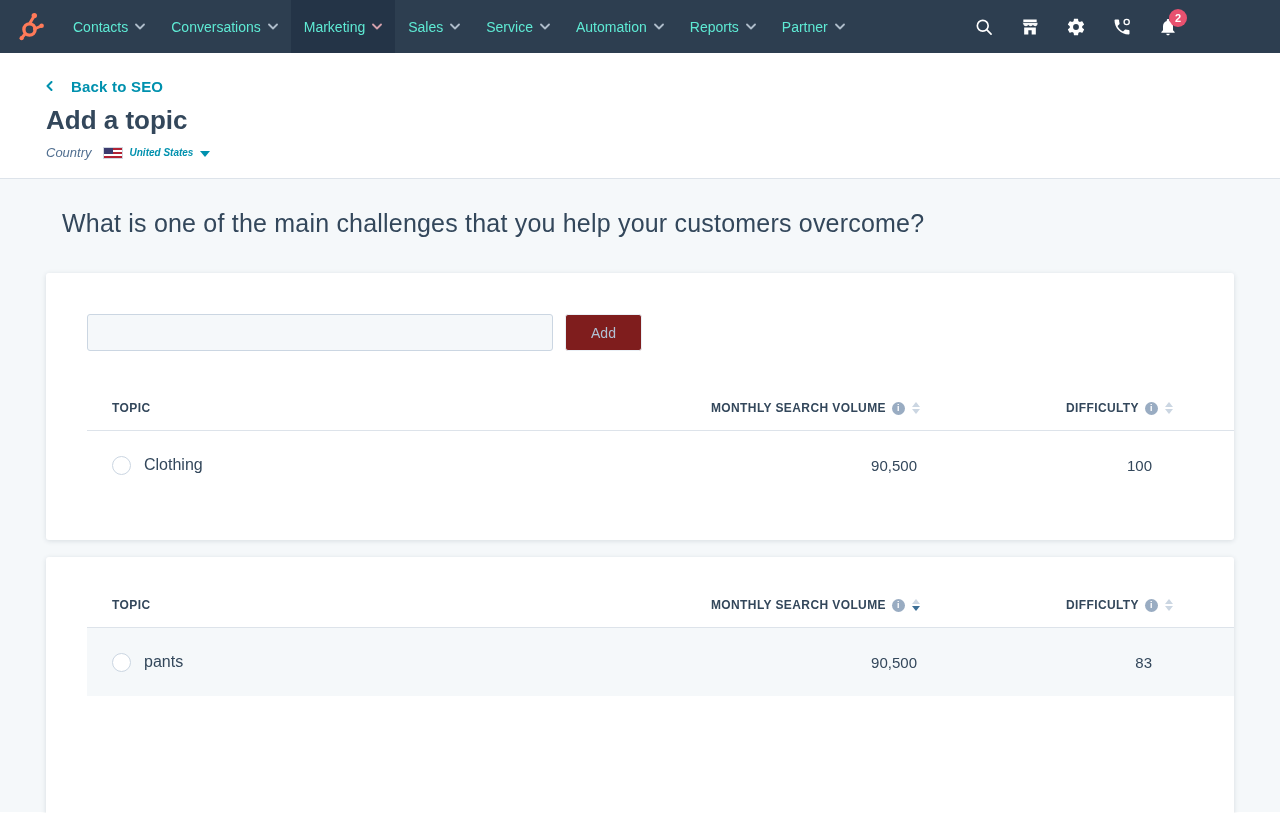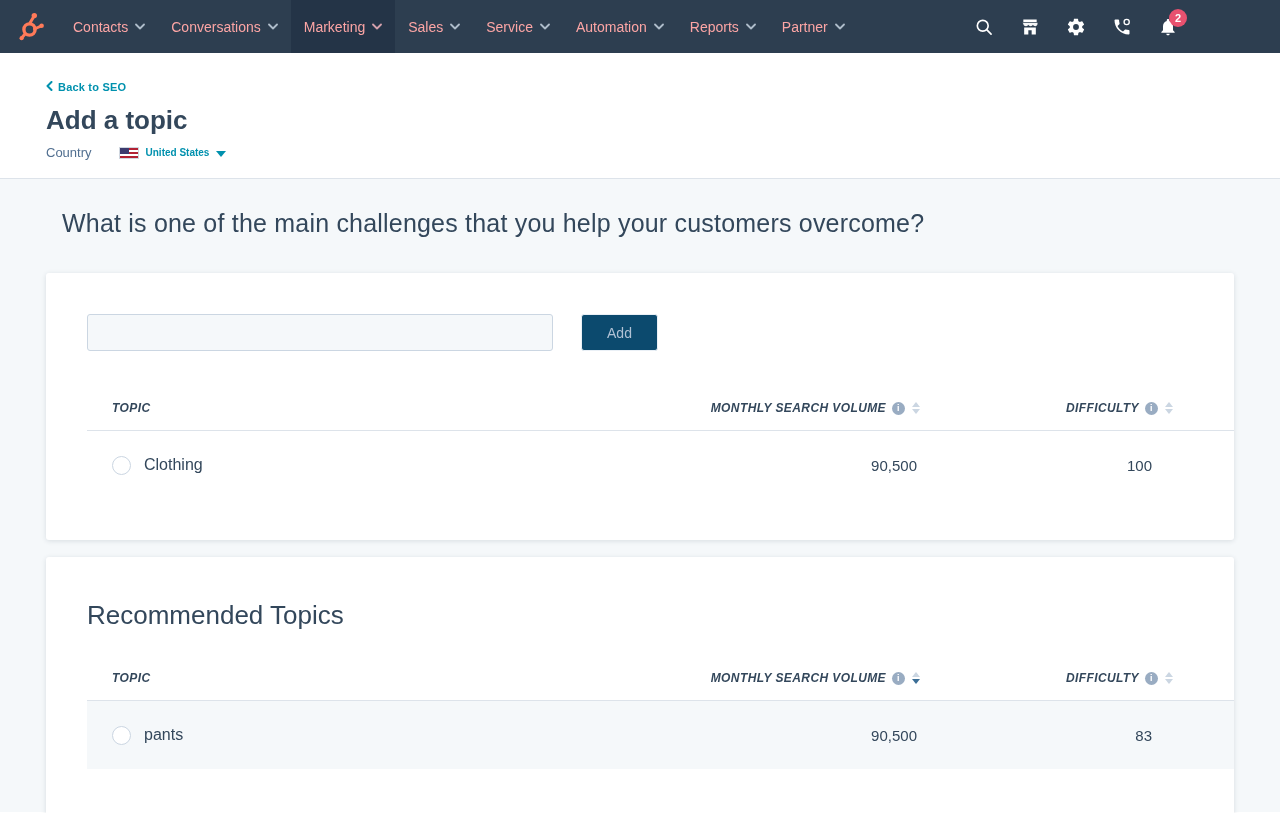--- a/index.html
+++ b/index.html
@@ -15,21 +15,21 @@
   .topnav {
     height:53px; background:#2d3e50;
     display:flex; align-items:stretch;
   }
   .brand {
     display:flex; align-items:center; padding:0 14px 0 16px; cursor:pointer;
   }
   .nav-items { display:flex; align-items:stretch; }
   .nav-item {
     display:flex; align-items:center; gap:7px;
-    padding:0 13px; color:#fca5a5; font-size:14px; font-weight:500;
+    padding:0 13px; color:#5eead4; font-size:14px; font-weight:500;
     cursor:pointer; white-space:nowrap;
   }
   .nav-item.active { background:#243447; }
   .caret-svg { width:10px; height:7px; }
   .caret-svg polyline { fill:none; stroke:#aebcca; stroke-width:1.8; stroke-linecap:round; stroke-linejoin:round; }
   .nav-item.active .caret-svg polyline { stroke:#d4a0ac; }
 
   .nav-right {
     margin-left:auto; display:flex; align-items:center; gap:25px; padding-right:102px;
   }
@@ -41,28 +41,28 @@
     background:#e8516f; color:#fff; font-size:11px; font-weight:700;
     display:flex; align-items:center; justify-content:center;
   }
 
   
   .sub-header {
     background:#ffffff; padding:24px 46px 18px 46px;
     border-bottom:1px solid #dde3ea;
   }
   .back-link {
-    display:inline-flex; align-items:flex-start; gap:5px;
-    color:#0091ae; font-size:11px; font-weight:700; cursor:pointer;
+    display:inline-flex; align-items:center; gap:18px;
+    color:#0091ae; font-size:15px; font-weight:700; cursor:pointer;
     letter-spacing:.2px;
   }
   .back-link svg { width:7px; height:10px; }
   .back-link svg polyline { fill:none; stroke:#0091ae; stroke-width:2; stroke-linecap:round; stroke-linejoin:round; }
   .page-title { font-size:26px; font-weight:700; color:#33475b; margin:10px 0 9px; }
-  .country-row { display:flex; align-items:center; gap:24px; font-size:13px; color:#516f90; }
+  .country-row { display:flex; align-items:center; gap:8px; font-size:13px; color:#516f90;font-style:italic; }
   .us-flag {
     width:20px; height:12px; position:relative; border:1px solid #d0d7e0;
     background:repeating-linear-gradient(to bottom, #b22234 0 2px, #ffffff 2px 4px);
   }
   .us-flag::after {
     content:""; position:absolute; left:0; top:0; width:9px; height:6px; background:#3c3b6e;
   }
   .country-select {
     display:flex; align-items:center; gap:7px; cursor:pointer;
     color:#0091ae; font-size:10px; font-weight:700; margin-left:3px;
@@ -92,34 +92,34 @@
   .card.second { margin-top:17px; padding-bottom:0; height:260px; overflow:hidden; }
 
   .add-row { display:flex; align-items:center; }
   .topic-input {
     width:466px; height:37px; background:#f5f8fa;
     border:1px solid #cbd6e2; border-radius:3px;
     font-family:"Liberation Sans", sans-serif;
     font-size:15px; color:#33475b; padding:0 12px; outline:none;
   }
   .add-btn {
-    margin-left:28px; width:77px; height:37px;
-    background:#0c4a6e; color:#b0c1d4; border:1px solid #eaf0f6;
+    margin-left:12px; width:77px; height:37px;
+    background:#7f1d1d; color:#b0c1d4; border:1px solid #eaf0f6;
     border-radius:3px; font-family:"Liberation Sans", sans-serif;
     font-size:14px; cursor:not-allowed;
   }
 
   
   .data-table { margin-right:-41px; margin-top:50px; }
   .card.second .data-table { margin-top:0; }
   .thead, .trow { display:grid; grid-template-columns:1fr 420px 314px; align-items:center; }
   .thead { padding-bottom:15px; border-bottom:1px solid #dde3ea; }
   .th {
     font-size:12px; font-weight:700; color:#33475b; letter-spacing:.4px;
-    display:flex; align-items:center; gap:6px;font-style:italic;
+    display:flex; align-items:center; gap:6px;
   }
   .th.first { padding-left:25px; }
   .th.num { justify-content:flex-end; }
   .th.last { padding-right:61px; }
   .info-icon {
     width:13px; height:13px; border-radius:50%; background:#99acc2;
     color:#fff; font-size:9px; font-weight:700; font-style:normal;
     display:flex; align-items:center; justify-content:center; cursor:pointer;
   }
   .info-icon::after { content:"i"; }
@@ -299,21 +299,20 @@
           <span class="radio"></span>
           <span>Clothing</span>
         </div>
         <div class="cell-num">90,500</div>
         <div class="cell-num last">100</div>
       </div>
     </div>
   </div>
 
   <div class="card second">
-    <div class="rec-title">Recommended Topics</div>
 
     <div class="data-table">
       <div class="thead">
         <div class="th first">TOPIC</div>
         <div class="th num">
           <span>MONTHLY SEARCH VOLUME</span>
           <i class="info-icon"></i>
           <span class="sort desc-active">
               <i class="up"></i>
               <i class="down"></i>

